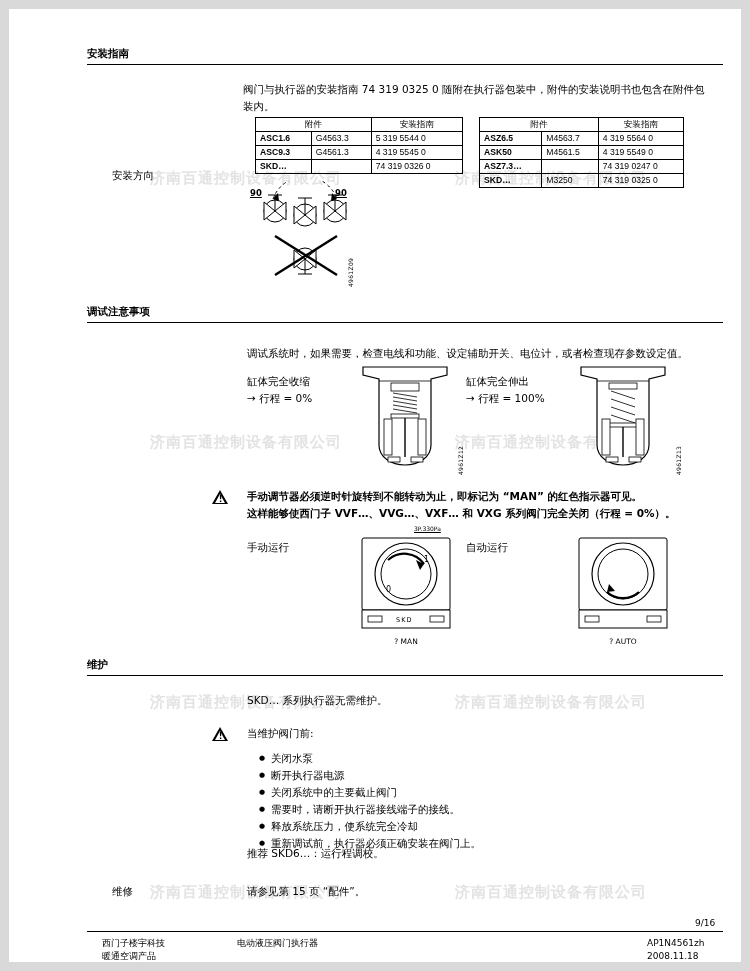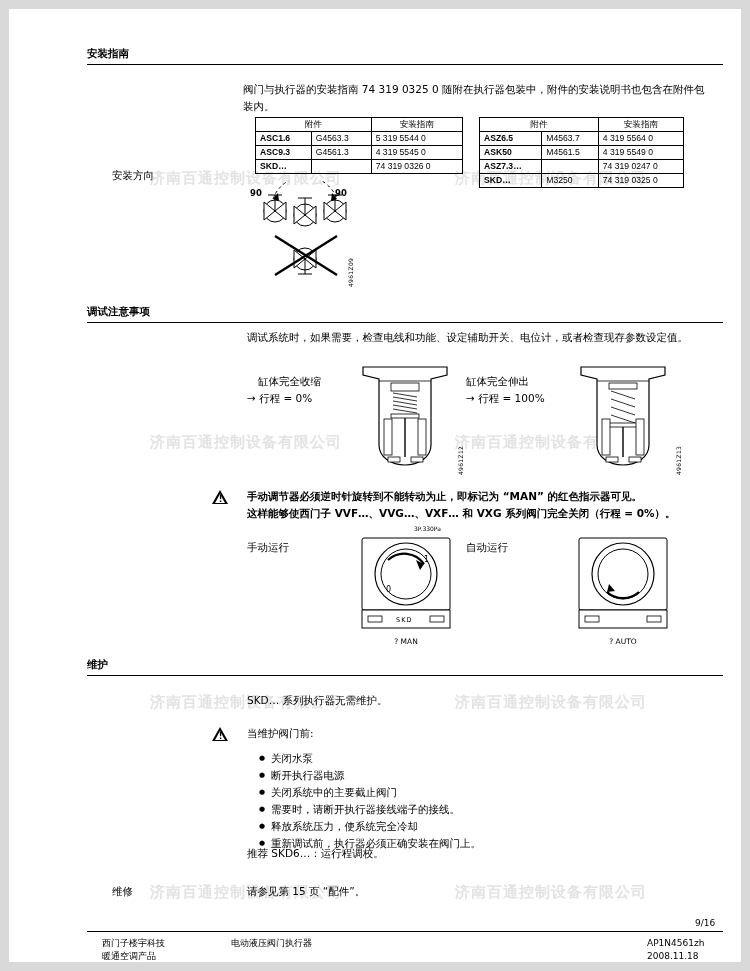--- a/index.html
+++ b/index.html
@@ -127,20 +127,21 @@
     position: absolute;
     font-size: 7.5px;
     color: #000;
     text-align: center;
   }
   .tiny {
     position: absolute;
     font-size: 6px;
     color: #000;
     white-space: nowrap;
+    text-decoration: underline;
   }
 </style>
 </head>
 <body>
 
 <div class="page">
 
   <div class="wm" style="left:141px; top:160px;">济南百通控制设备有限公司</div>
   <div class="wm" style="left:446px; top:160px;">济南百通控制设备有限公司</div>
   <div class="wm" style="left:141px; top:424px;">济南百通控制设备有限公司</div>
@@ -256,23 +257,23 @@
       <line x1="30" y1="55" x2="92" y2="94" stroke="#000" stroke-width="2.4"></line>
       <line x1="92" y1="55" x2="30" y2="94" stroke="#000" stroke-width="2.4"></line>
     </svg>
   </div>
   <div class="tiny" style="left:241px; top:179px; font-weight:bold; font-size:8.5px;">90</div>
   <div class="tiny" style="left:326px; top:179px; font-weight:bold; font-size:8.5px;">90</div>
   <div class="vert-code" style="left:338px; top:278px;">4961Z09</div>
 
   <div class="sect" style="top:296px;">调试注意事项</div>
 
-  <div class="body-txt" style="left:238px; top:320px; width:470px;">调试系统时，如果需要，检查电线和功能、设定辅助开关、电位计，或者检查现存参数设定值。</div>
-
-  <div class="body-txt" style="left:238px; top:364px; width:110px;margin-left:11px;">缸体完全收缩</div>
+  <div class="body-txt" style="left:238px; top:336px; width:470px;">调试系统时，如果需要，检查电线和功能、设定辅助开关、电位计，或者检查现存参数设定值。</div>
+
+  <div class="body-txt" style="left:238px; top:364px; width:110px;">缸体完全收缩</div>
   <div class="body-txt" style="left:238px; top:381px; width:110px;">→ 行程 = 0%</div>
 
   <div class="body-txt" style="left:457px; top:364px; width:120px;">缸体完全伸出</div>
   <div class="body-txt" style="left:457px; top:381px; width:120px;">→ 行程 = 100%</div>
 
   <div style="position:absolute; left:348px; top:352px;">
     <svg width="96" height="110" viewBox="0 0 96 110">
       <path d="M6,6 L90,6 L90,14 L74,18 L74,84 C74,96 62,104 48,104 C34,104 22,96 22,84 L22,18 L6,14 Z" fill="#fff" stroke="#000" stroke-width="1.2"></path>
       <line x1="22" y1="20" x2="74" y2="20" stroke="#000" stroke-width="0.8"></line>
       <rect x="34" y="22" width="28" height="8" fill="#fff" stroke="#000" stroke-width="0.8"></rect>
@@ -374,17 +375,17 @@
 
   <div class="body-txt" style="left:238px; top:836px;">推荐 SKD6…：运行程调校。</div>
 
   <div class="label-left" style="top:876px;">维修</div>
   <div class="body-txt" style="left:238px; top:874px;">请参见第 15 页 “配件”。</div>
 
   <div class="footer-txt" style="left:686px; top:908px;">9/16</div>
   <div class="hr-footer" style="top:922px;"></div>
   <div class="footer-txt" style="left:93px; top:928px;">西门子楼宇科技</div>
   <div class="footer-txt" style="left:93px; top:941px;">暖通空调产品</div>
-  <div class="footer-txt" style="left:222px; top:928px;">电动液压阀门执行器</div>
+  <div class="footer-txt" style="left:228px; top:928px;">电动液压阀门执行器</div>
   <div class="footer-txt" style="left:638px; top:928px;">AP1N4561zh</div>
   <div class="footer-txt" style="left:638px; top:941px;">2008.11.18</div>
 
 </div>
 
 </body></html>

